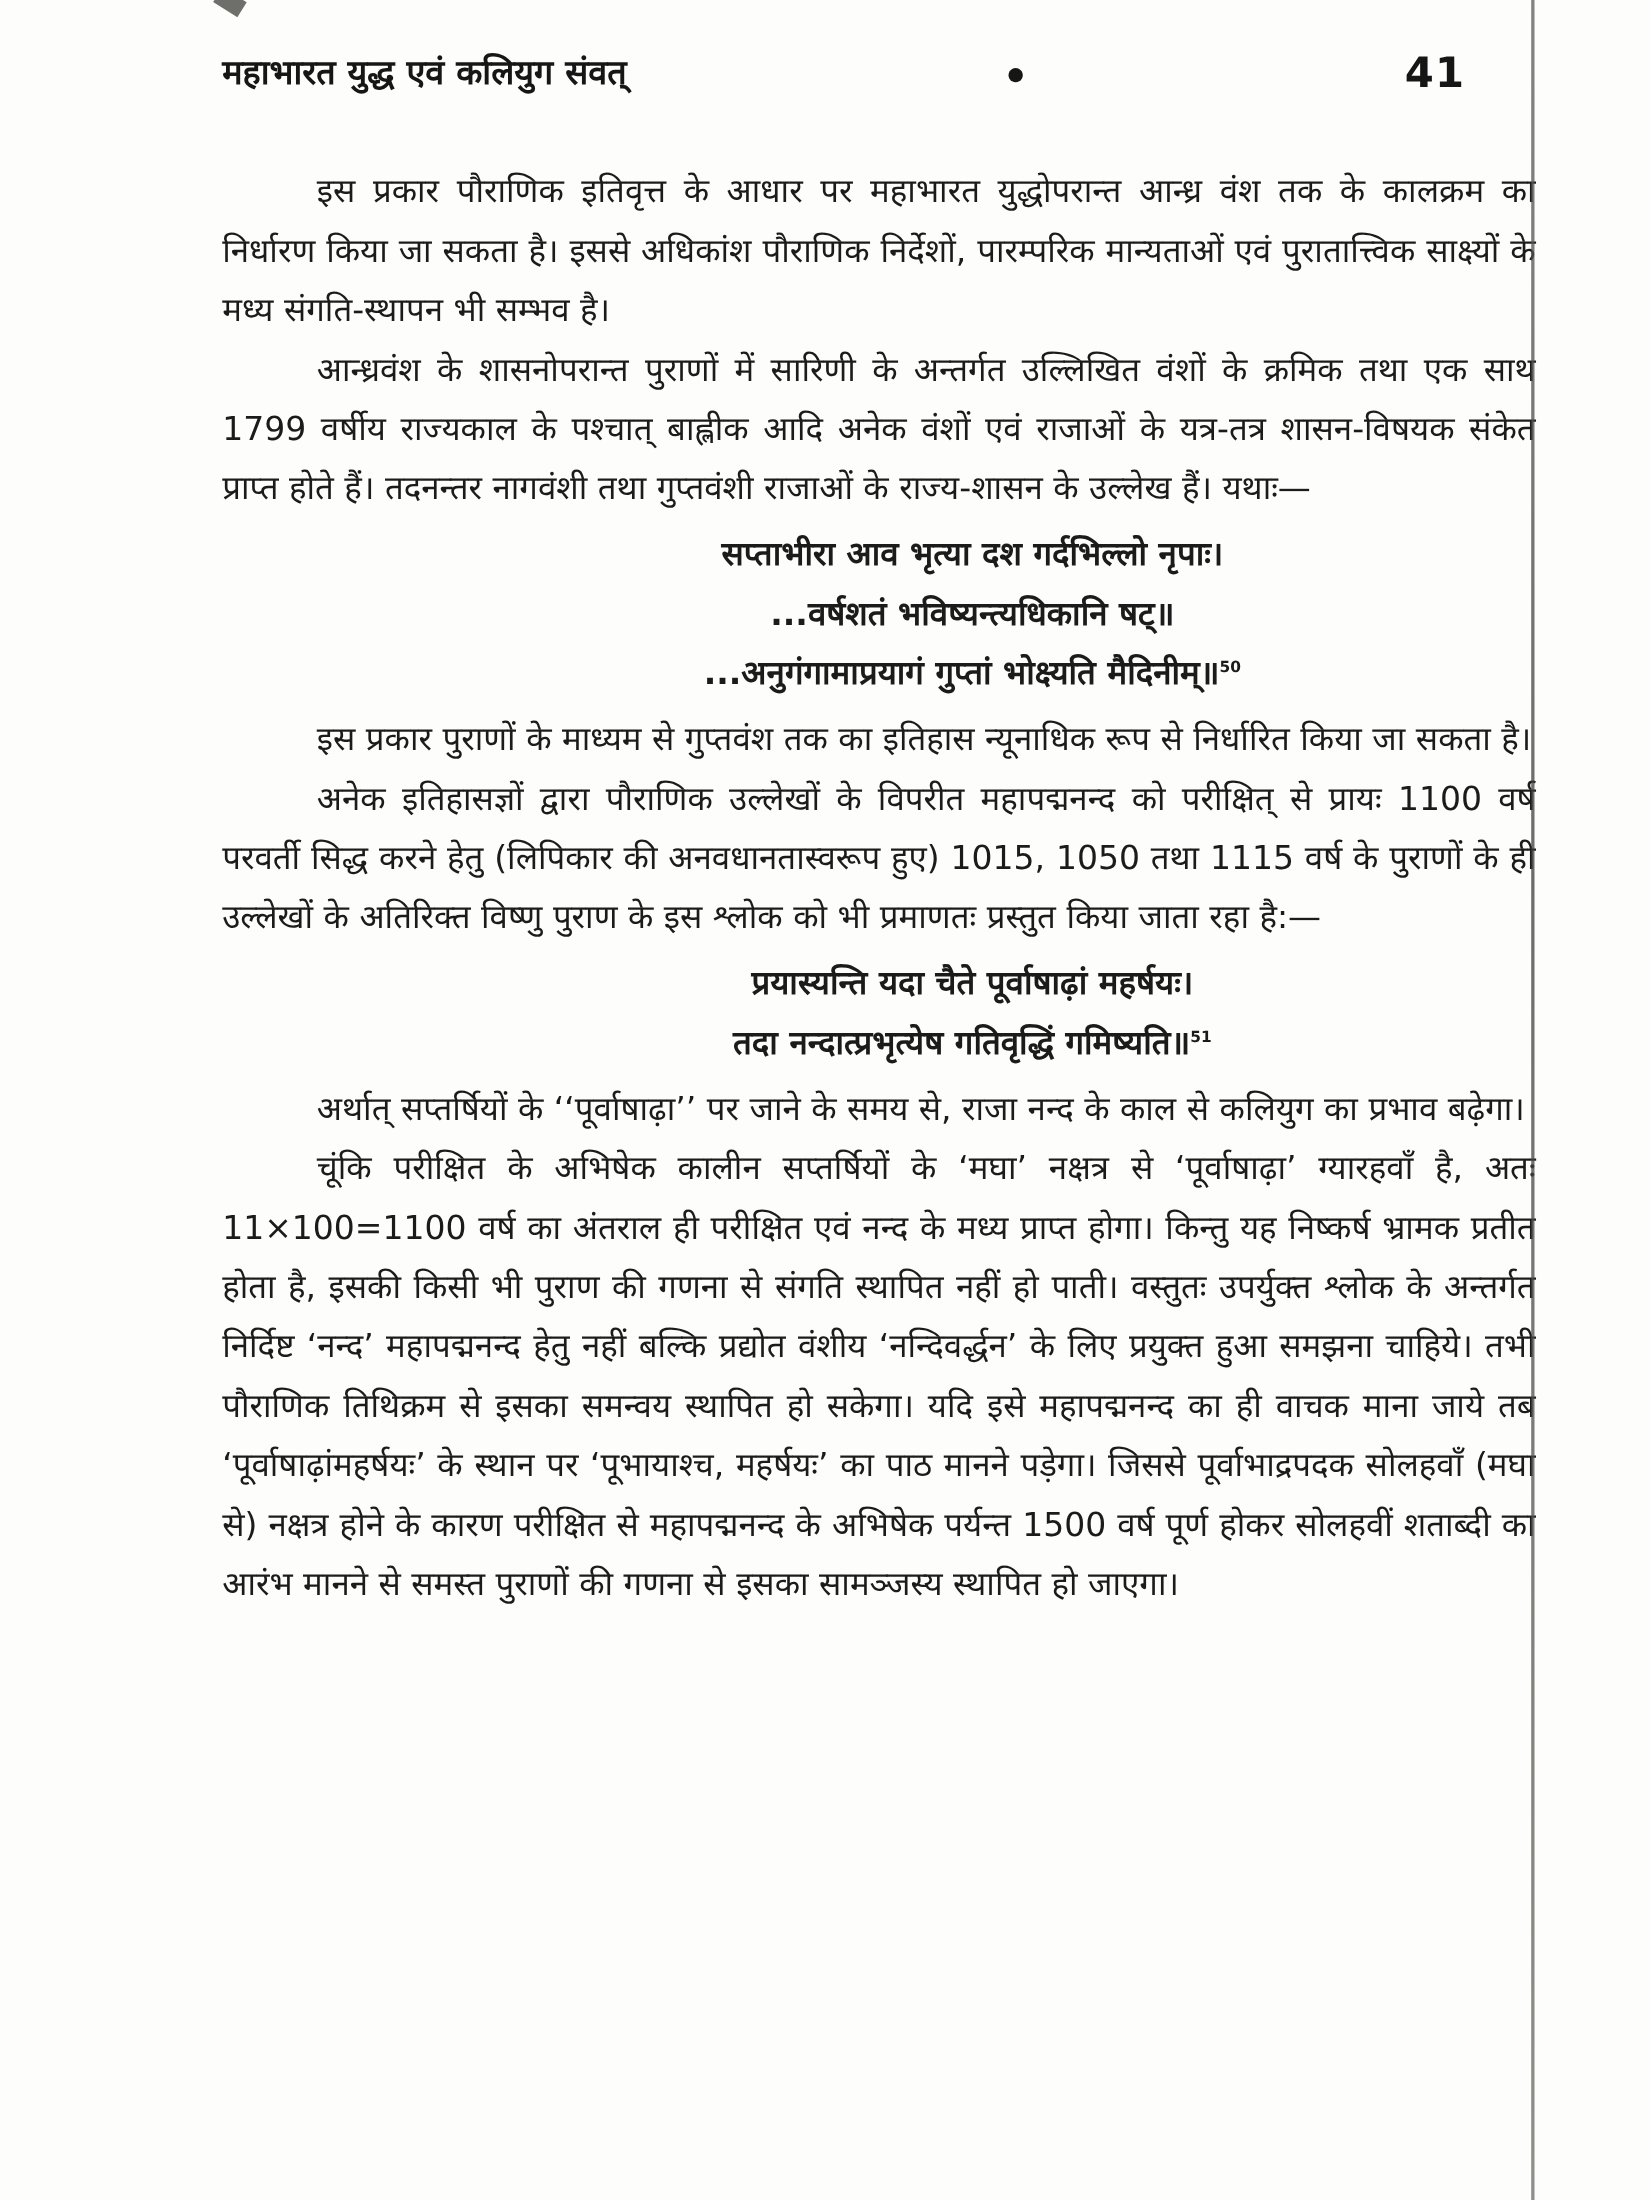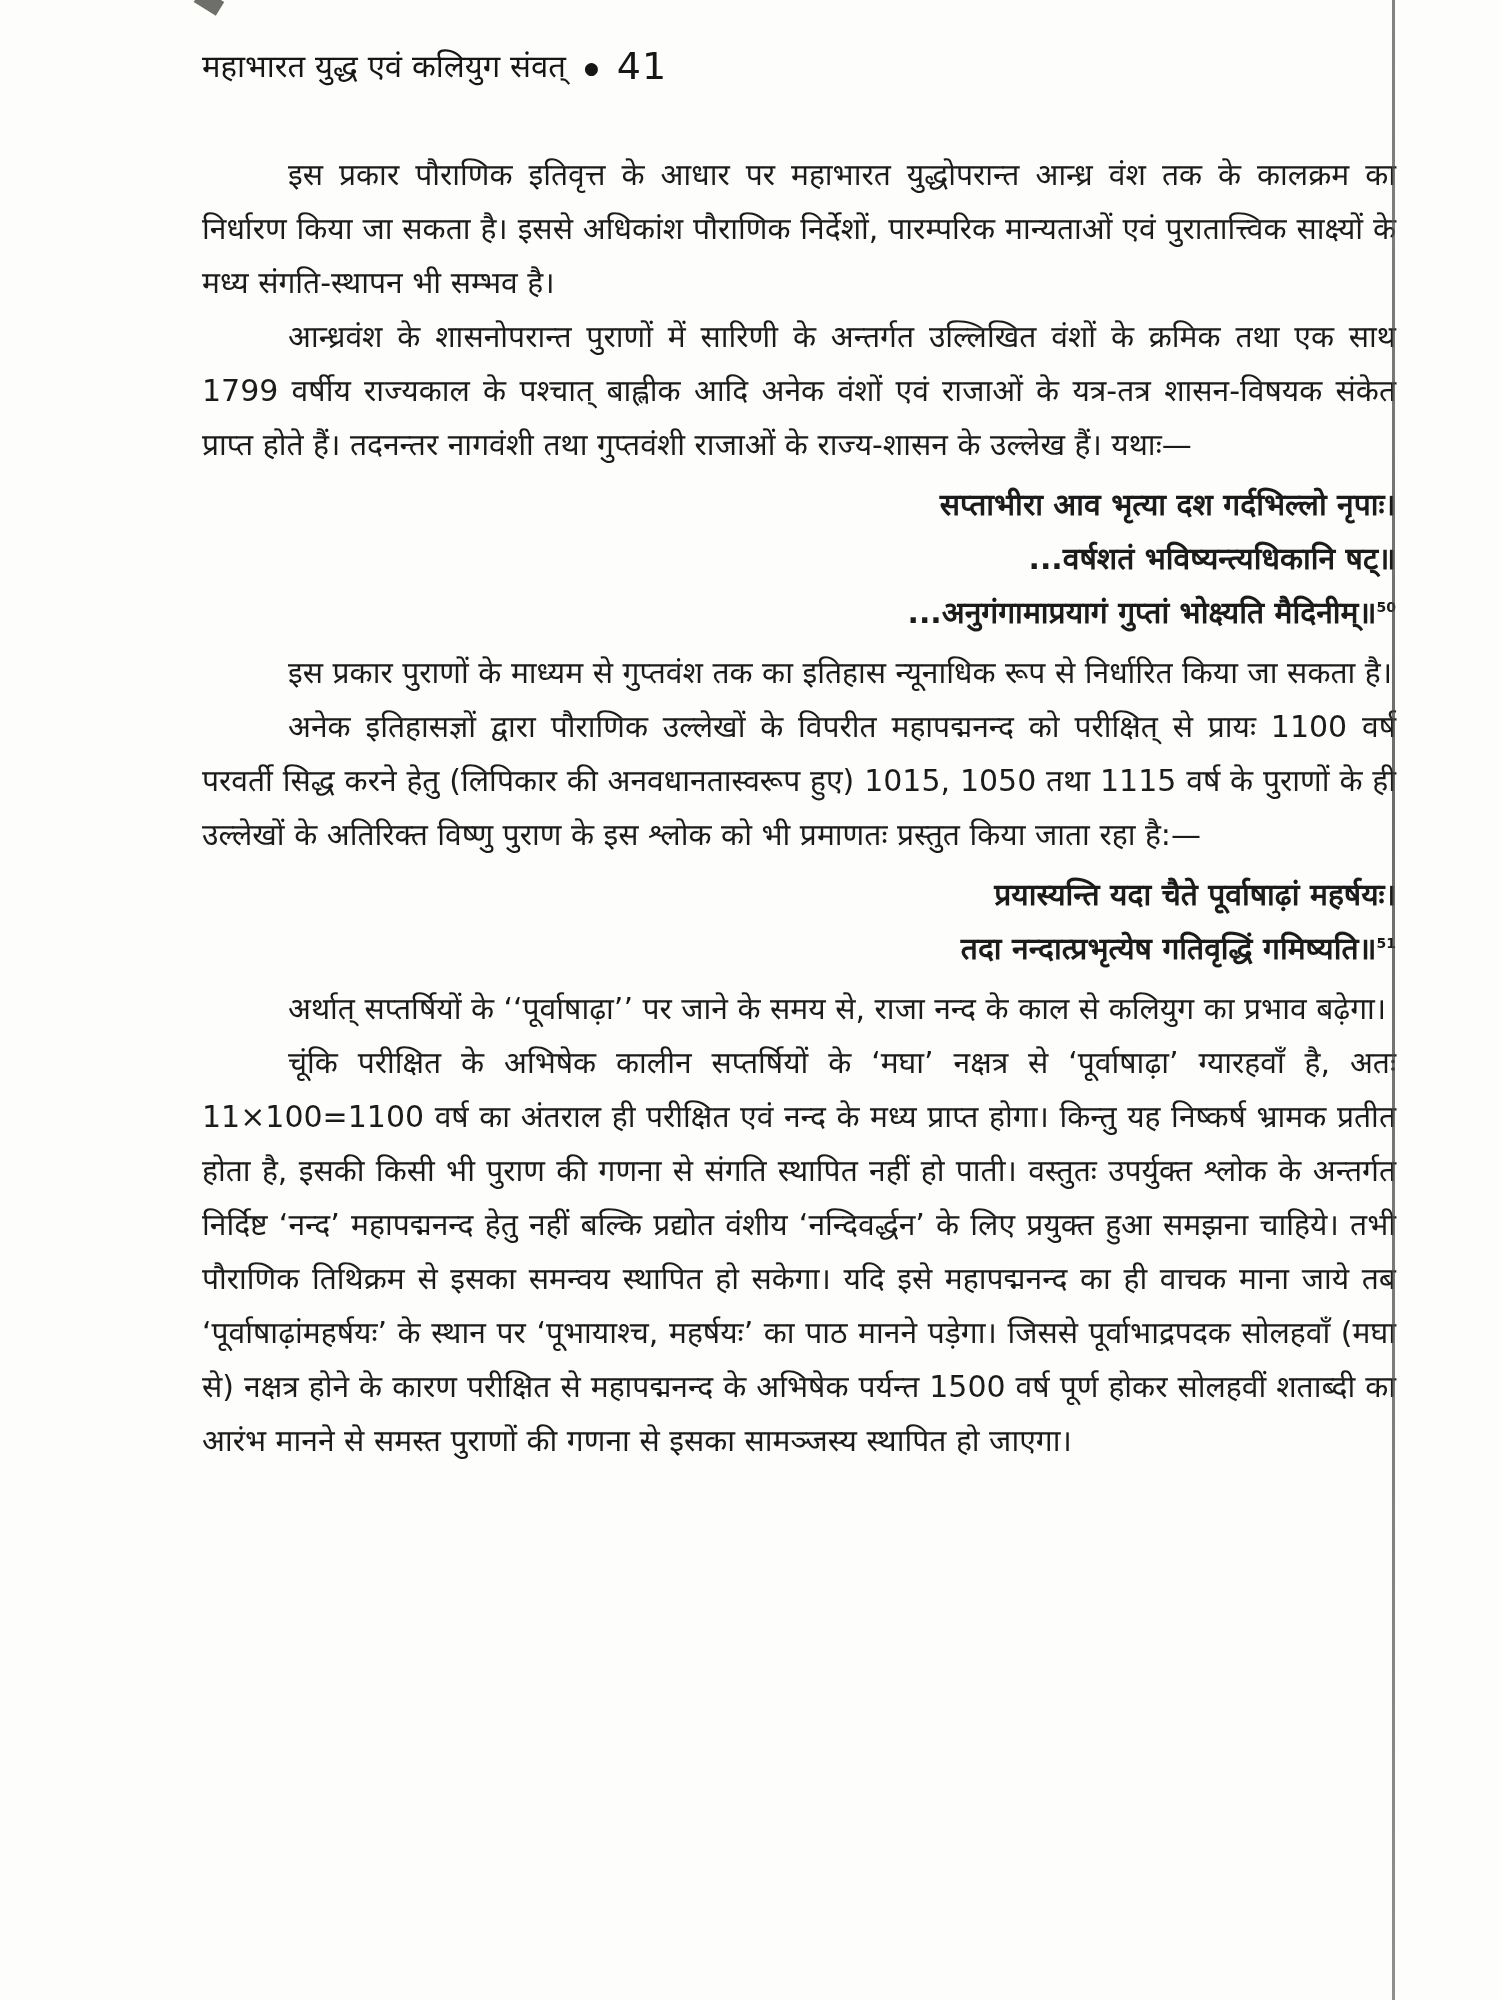--- a/index.html
+++ b/index.html
@@ -31,25 +31,25 @@
     top: -6px;
     left: 196px;
     width: 26px;
     height: 16px;
     background: #4a4a46;
     transform: rotate(32deg);
     opacity: 0.8;
   }
   .page-header {
     display: flex;
-    justify-content: flex-start;
+    justify-content: space-between;
     align-items: center;
     gap: 18px;
     padding: 46px 168px 0 202px;
-    font-weight: normal;
+    font-weight: bold;
     font-size: 31px;
     line-height: 40px;
     color: #161616;
   }
   .header-bullet {
     font-size: 17px;
     line-height: 40px;
     transform: translateY(2px);
   }
   .header-page-number {
@@ -64,21 +64,21 @@
     text-align: justify;
   }
   .para {
     margin: 0;
     text-indent: 86px;
   }
   .verse {
     margin: 6px 0 6px 0;
     padding-left: 170px;
     font-weight: bold;
-    text-align: right;
+    text-align: center;
   }
   .verse-line {
     margin: 0;
     text-indent: 0;
   }
   .fn {
     font-size: 14px;
     font-weight: bold;
     vertical-align: super;
     line-height: 0;

